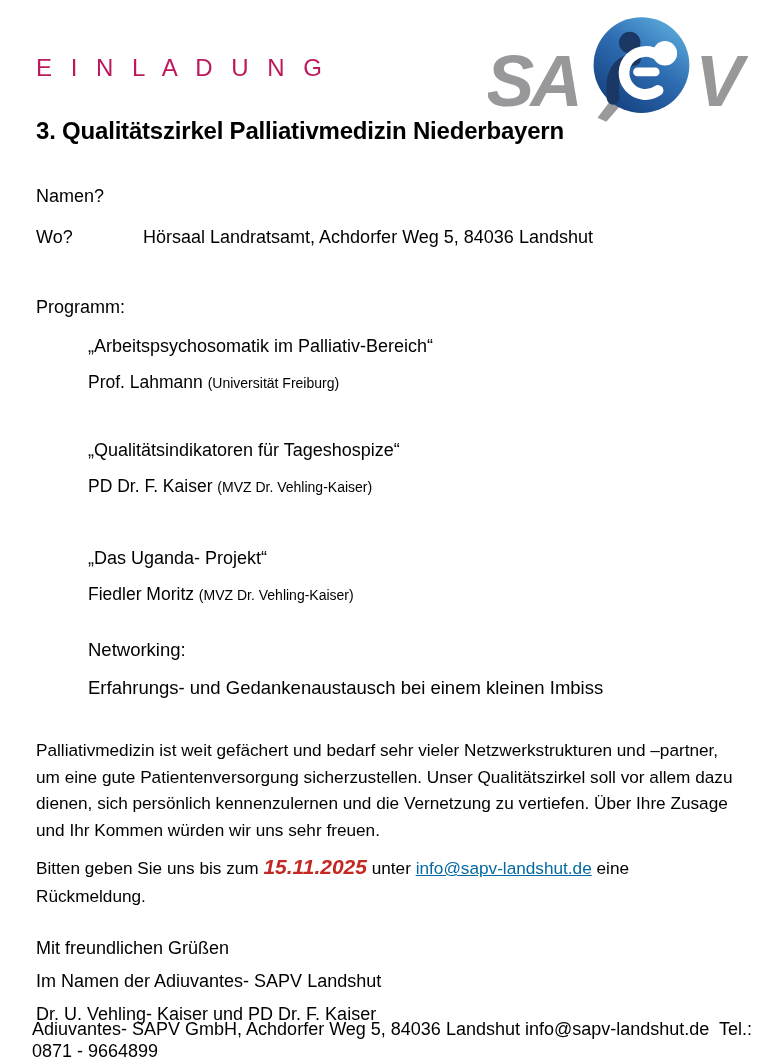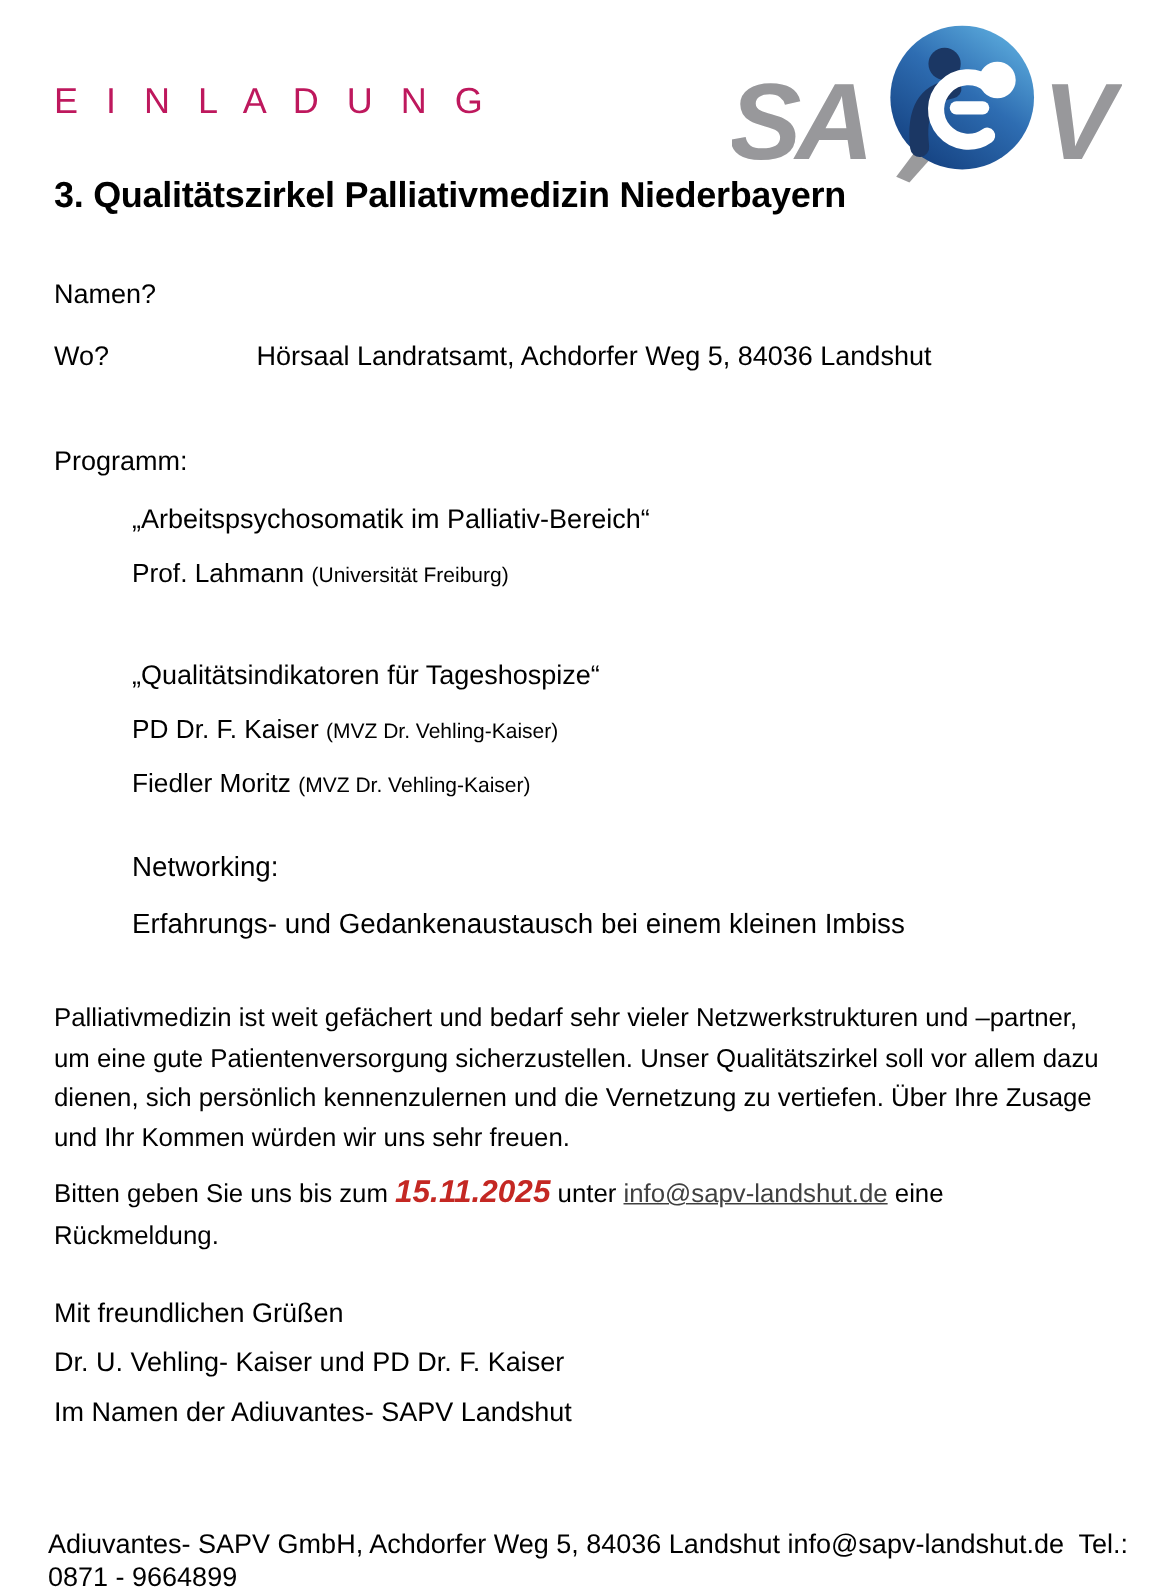--- a/index.html
+++ b/index.html
@@ -35,21 +35,21 @@
   .title {
     margin-top: 34px;
     font-size: 24px;
     line-height: 30px;
     font-weight: bold;
     letter-spacing: -0.2px;
   }
 
   .details { margin-top: 38px; }
   .detail-row { display: flex; font-size: 18px; line-height: 24px; }
-  .detail-row + .detail-row { margin-top: 17px; gap: 28px; }
+  .detail-row + .detail-row { margin-top: 17px; }
   .detail-label { width: 107px; flex: 0 0 107px; }
 
   .program-heading { margin-top: 46px; font-size: 18px; line-height: 24px; }
   .program { margin-left: 52px; }
   .prog-item-title { font-size: 18px; line-height: 24px; }
   .mt-first  { margin-top: 15px; }
   .mt-second { margin-top: 44px; }
   .mt-third  { margin-top: 48px; }
   .prog-speaker { margin-top: 13px; font-size: 17.5px; line-height: 22px; }
   .affil { font-size: 14px; text-align: center; }
@@ -64,21 +64,21 @@
     max-width: 702px;
   }
 
   .rsvp { margin-top: 10px; font-size: 17.2px; line-height: 28px; max-width: 700px; }
   .rsvp-date {
     font-size: 21px;
     font-weight: bold;
     font-style: italic;
     color: #c42823;
   }
-  .rsvp-email { color: #404040; cursor: pointer; }
+  .rsvp-email { color: #0369a1; cursor: pointer; }
 
   .closing { margin-top: 22px; }
   .closing-line { font-size: 18px; line-height: 33px; }
 
   .footer {
     position: absolute;
     left: 32px;
     top: 1018px;
     font-size: 18px;
     line-height: 22px;
@@ -139,33 +139,34 @@
       <div class="prog-item-title mt-first">„Arbeitspsychosomatik im Palliativ-Bereich“</div>
       <div class="prog-speaker">
         <span>Prof. Lahmann </span><span class="affil">(Universität Freiburg)</span>
       </div>
 
       <div class="prog-item-title mt-second">„Qualitätsindikatoren für Tageshospize“</div>
       <div class="prog-speaker">
         <span>PD Dr. F. Kaiser </span><span class="affil">(MVZ Dr. Vehling-Kaiser)</span>
       </div>
 
+      <div class="prog-item-title mt-third">„Das Uganda- Projekt“</div>
       <div class="prog-speaker">
         <span>Fiedler Moritz </span><span class="affil">(MVZ Dr. Vehling-Kaiser)</span>
       </div>
 
       <div class="networking-label">Networking:</div>
       <div class="networking-text">Erfahrungs- und Gedankenaustausch bei einem kleinen Imbiss</div>
     </div>
 
     <p class="paragraph">Palliativmedizin ist weit gefächert und bedarf sehr vieler Netzwerkstrukturen und –partner, um eine gute Patientenversorgung sicherzustellen. Unser Qualitätszirkel soll vor allem dazu dienen, sich persönlich kennenzulernen und die Vernetzung zu vertiefen. Über Ihre Zusage und Ihr Kommen würden wir uns sehr freuen.</p>
 
     <p class="rsvp"><span>Bitten geben Sie uns bis zum </span><span class="rsvp-date">15.11.2025</span><span> unter </span><a class="rsvp-email" href="#">info@sapv-landshut.de</a><span> eine Rückmeldung.</span></p>
 
     <div class="closing">
       <p class="closing-line">Mit freundlichen Grüßen</p>
+      <p class="closing-line">Im Namen der Adiuvantes- SAPV Landshut</p>
       <p class="closing-line">Dr. U. Vehling- Kaiser und PD Dr. F. Kaiser</p>
-      <p class="closing-line">Im Namen der Adiuvantes- SAPV Landshut</p>
     </div>
   </div>
 
   <div class="footer">Adiuvantes- SAPV GmbH, Achdorfer Weg 5, 84036 Landshut info@sapv-landshut.de  Tel.: 0871 - 9664899</div>
 </div>
 
 </body></html>

